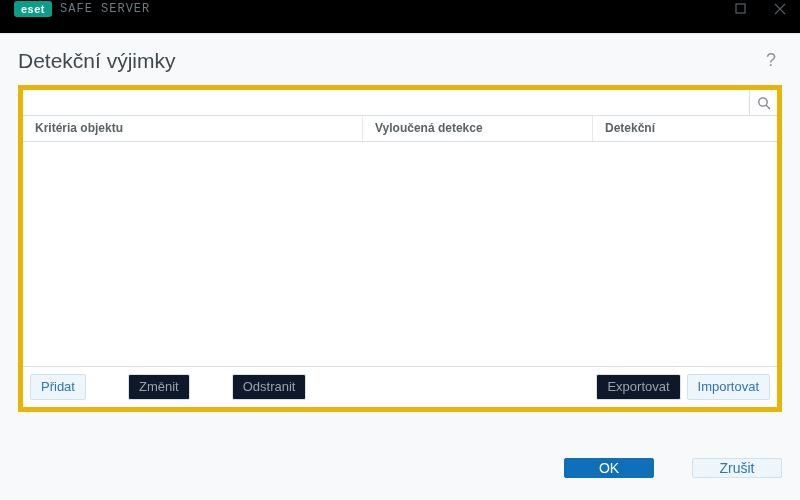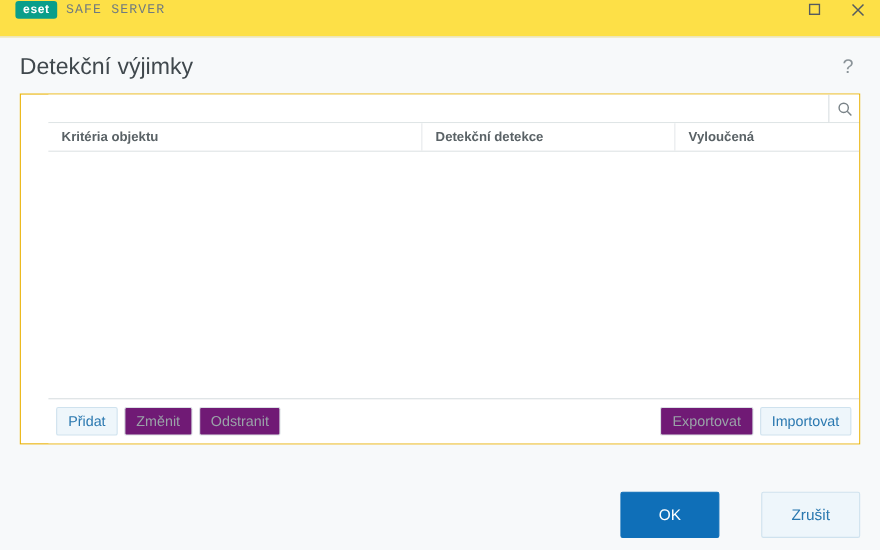--- a/index.html
+++ b/index.html
@@ -7,21 +7,21 @@
     margin: 0; padding: 0;
     width: 800px; height: 500px;
     font-family: "Segoe UI", Arial, sans-serif;
     font-size: 13px;
     background: #f7f9fa;
     color: #343434;
     overflow: hidden;
   }
   .titlebar {
     height: 34px;
-    background: #fde047;
+    background: #000000;
     border-bottom: 1px solid #e6e9eb;
     display: flex;
     align-items: center;
     padding: 0 0 16px 14px;
   }
   .brand-badge {
     background: #0a9e8a;
     color: #fff;
     font-weight: 700;
     font-size: 11px;
@@ -64,23 +64,22 @@
     color: #40484d;
     font-weight: 400;
   }
   .help-icon {
     margin-left:auto;
     color:#8b9499;
     font-size:18px;
     padding: 2px 6px;
   }
   .panel {
-    border: 1px solid #eab308;
+    border: 5px solid #eab308;
     background: #ffffff;
-    padding-left: 25px;
   }
   .search-row {
     display:flex;
     border-bottom: 1px solid #d9dfe2;
     height: 26px;
   }
   .search-input {
     flex:1;
     border:none;
     outline:none;
@@ -134,38 +133,39 @@
     color: #3e464b;
     line-height: 18px;
     cursor: pointer;
   }
   .btn.link {
     background: #eef6fb;
     border-color: #cfe2ee;
     color: #2a78b0;
   }
   .btn.disabled {
-    background: #701a75;
+    background: #0f172a;
     color: #9aa3a8;
     border-color: #dbe1e4;
     cursor: default;
+    margin-left: 36px;
   }
   .footer {
     position: absolute;
     bottom: 0; left:0; right:0;
     height: 64px;
     display:flex;
     align-items:center;
     justify-content:flex-end;
     gap: 12px;
     padding: 0 18px;
   }
   .fbtn {
     min-width: 90px;
-    height: 42px;
+    height: 20px;
     border-radius: 2px;
     font-size: 14px;
     display:flex; align-items:center; justify-content:center;
     cursor:pointer;
   }
   .fbtn.primary {
     background:#0f6fb8;
     color:#fff;
     border:1px solid #0f6fb8;
   }
@@ -212,22 +212,22 @@
       <div class="search-btn">
         <svg width="14" height="14" viewBox="0 0 14 14">
           <circle cx="6" cy="6" r="4.2" fill="none" stroke="currentColor" stroke-width="1.3"></circle>
           <line x1="9.2" y1="9.2" x2="13" y2="13" stroke="currentColor" stroke-width="1.3"></line>
         </svg>
       </div>
     </div>
 
     <div class="table-head">
       <div class="th col1">Kritéria objektu</div>
-      <div class="th col2">Detekční detekce</div>
-      <div class="th col3">Vyloučená</div>
+      <div class="th col2">Vyloučená detekce</div>
+      <div class="th col3">Detekční</div>
     </div>
 
     <div class="table-body"></div>
 
     <div class="action-row">
       <div class="btn link">Přidat</div>
       <div class="btn disabled">Změnit</div>
       <div class="btn disabled">Odstranit</div>
       <div class="spacer"></div>
       <div class="btn disabled">Exportovat</div>

